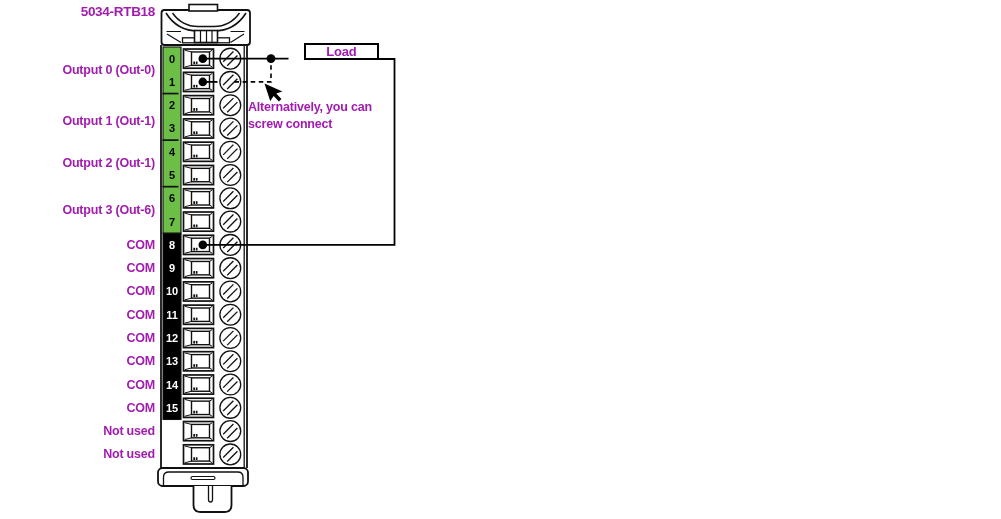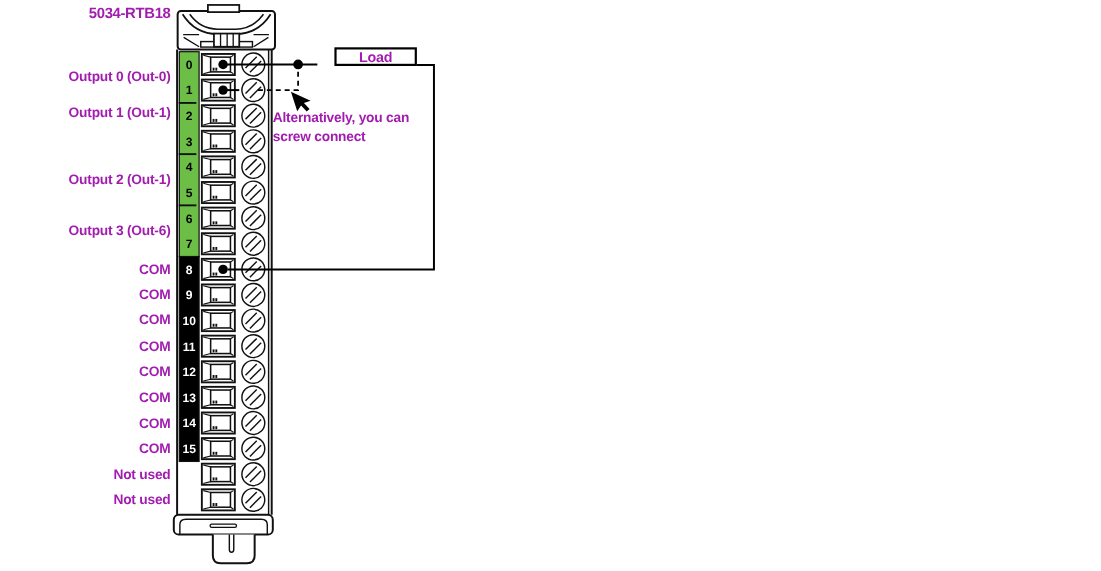--- a/index.html
+++ b/index.html
@@ -362,21 +362,21 @@
     <span>Load</span>
   </div>
 
   <div id="annotation">
     <span>Alternatively, you can</span>
     <span>screw connect</span>
   </div>
 
   <div id="labels-layer">
       <div class="side-label" style="top: 70.28px;">Output 0 (Out-0)</div>
-      <div class="side-label" style="top: 102px;">Output 1 (Out-1)</div>
+      <div class="side-label" style="top: 121px;">Output 1 (Out-1)</div>
       <div class="side-label" style="top: 163.4px;">Output 2 (Out-1)</div>
       <div class="side-label" style="top: 209.96px;">Output 3 (Out-6)</div>
       <div class="side-label" style="top: 244.88px;">COM</div>
       <div class="side-label" style="top: 268.16px;">COM</div>
       <div class="side-label" style="top: 291.44px;">COM</div>
       <div class="side-label" style="top: 314.72px;">COM</div>
       <div class="side-label" style="top: 338px;">COM</div>
       <div class="side-label" style="top: 361.28px;">COM</div>
       <div class="side-label" style="top: 384.56px;">COM</div>
       <div class="side-label" style="top: 407.84px;">COM</div>

